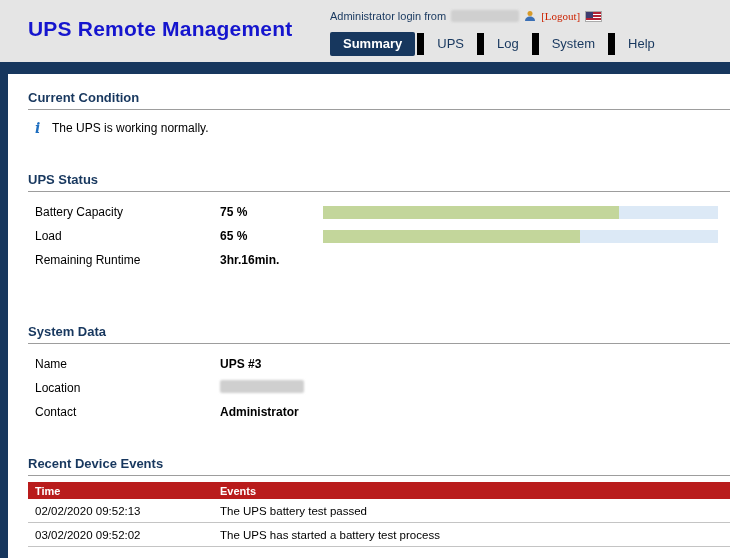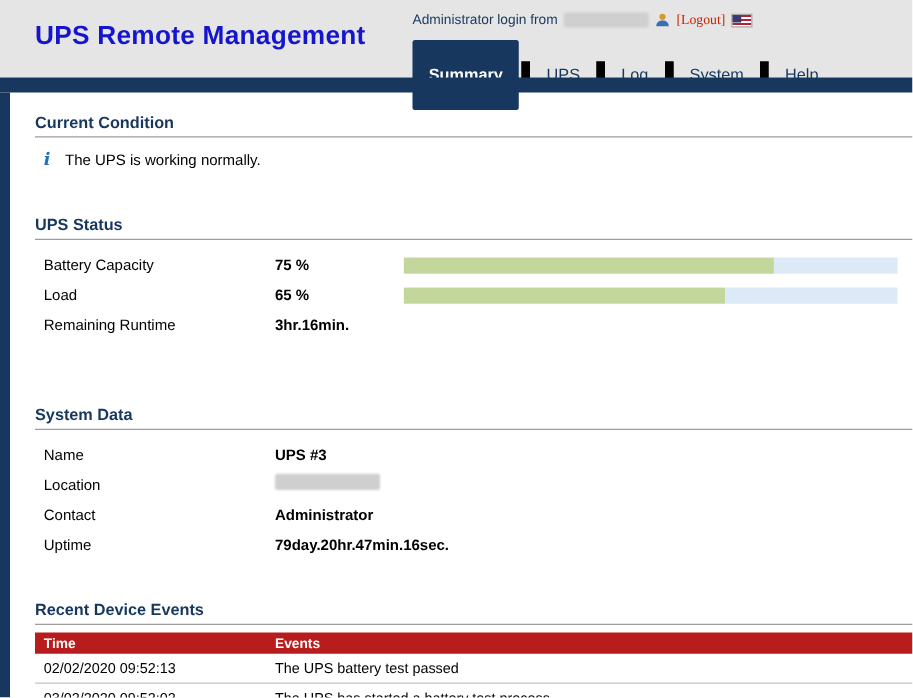--- a/index.html
+++ b/index.html
@@ -42,21 +42,21 @@
   .nav {
     position: absolute; left: 330px; top: 32px;
     display: flex; align-items: center;
   }
   .nav-tab {
     font-size: 13px; color: #17375E; padding: 3px 13px;
     border-left: 7px solid #000000; cursor: pointer; line-height: 16px;
   }
   .nav-tab.active {
     background: #17375E; color: #fff; font-weight: bold;
-    border-left: none; border-radius: 2px; padding: 20px 13px; margin-right: 2px;
+    border-left: none; border-radius: 2px; padding: 4px 13px; margin-right: 2px;
   }
 
   
   .top-band { position: absolute; top: 62px; left: 0; width: 730px; height: 12px; background: #17375E; }
   .left-band { position: absolute; top: 74px; left: 0; width: 8px; height: 484px; background: #17375E; }
 
   
   .content { position: absolute; top: 74px; left: 8px; width: 722px; padding: 16px 0 0 20px; }
   .section-title { font-size: 13px; font-weight: bold; color: #17375E; }
   .rule { border: none; border-top: 1px solid #9d9d9d; margin: 4px 0 0 0; width: 100%; }
@@ -182,24 +182,20 @@
         <div class="data-row">
           <span class="row-label">Location</span>
           <span><span class="redacted wide"></span></span>
         </div>
 
         <div class="data-row">
           <span class="row-label">Contact</span>
           <span class="row-value">Administrator</span>
         </div>
 
-        <div class="data-row">
-          <span class="row-label">Uptime</span>
-          <span class="row-value">79day.20hr.47min.16sec.</span>
-        </div>
 
       </div>
     </div>
 
     <div class="mt32">
       <div class="section-title">Recent Device Events</div>
       <hr class="rule">
 
       <div class="events-table">
         <div class="events-head">

